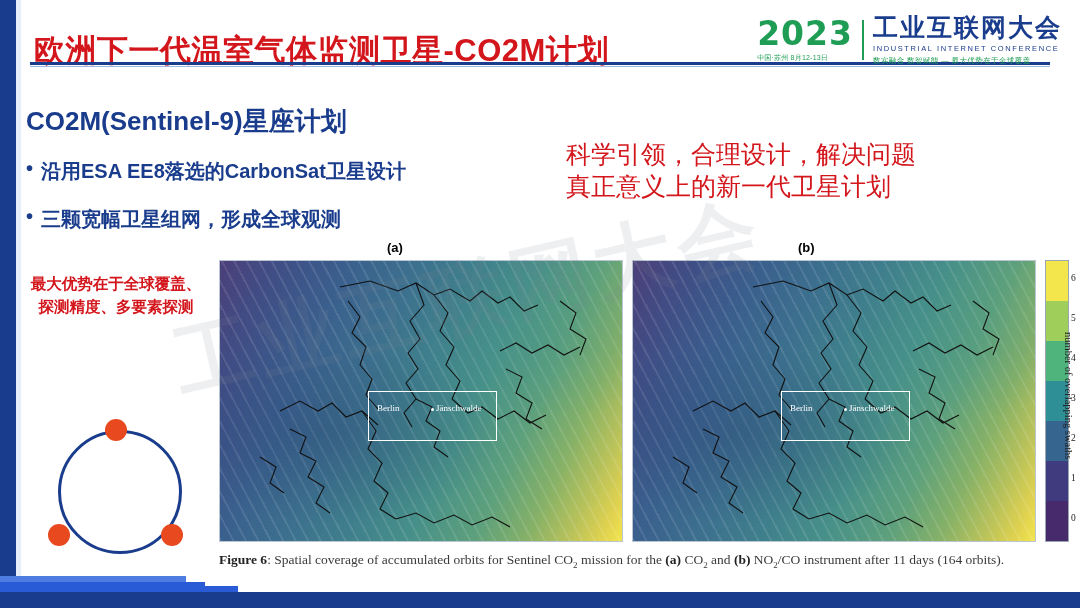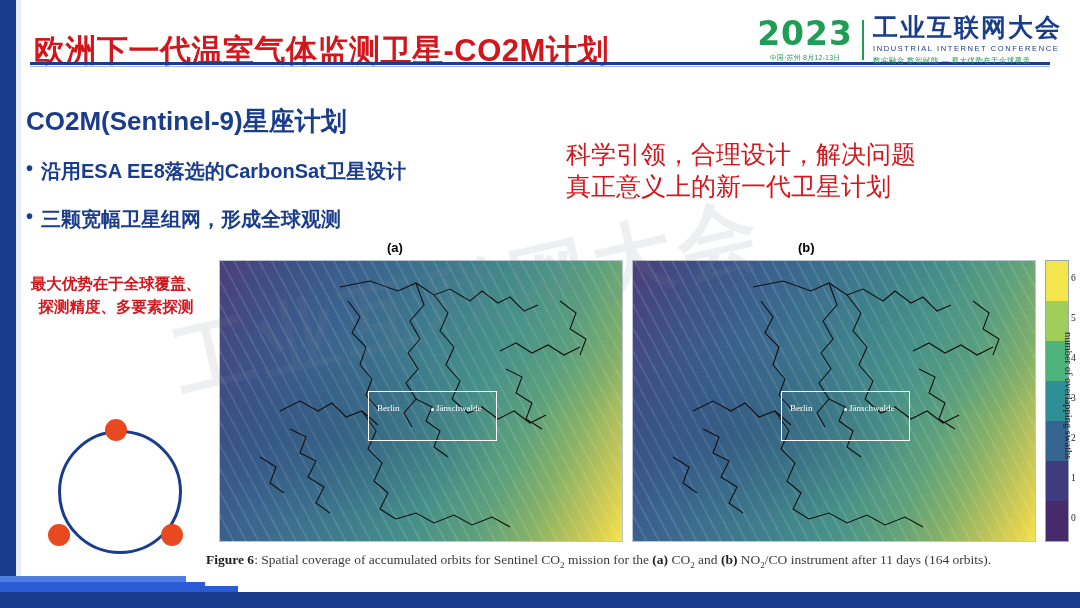--- a/index.html
+++ b/index.html
@@ -100,41 +100,41 @@
     transform:rotate(-13deg);white-space:nowrap;letter-spacing:6px;pointer-events:none;
   }
 
   
   .cbar{position:absolute;left:840px;top:22px;width:22px;height:280px;border:1px solid #9aa7b3;}
   .cseg{position:absolute;left:0;width:100%;}
   .ctick{position:absolute;left:26px;font-size:9.5px;color:#222;font-family:"Liberation Serif",serif;}
   .cbar-title{position:absolute;left:869px;top:94px;font-size:10.5px;color:#222;
     font-family:"Liberation Serif",serif;transform:rotate(90deg);transform-origin:left top;white-space:nowrap;}
 
-  .caption{position:absolute;left:1px;top:312px;width:820px;font-size:13.5px;color:#3a3a3a;
+  .caption{position:absolute;left:14px;top:312px;width:820px;font-size:13.5px;color:#3a3a3a;
     font-family:"Liberation Serif",serif;line-height:1.45;text-align:justify;}
   .caption b{color:#222;}
   .cap-sub{font-size:9px;vertical-align:sub;}
 </style>
 </head>
 <body>
 
 <div id="slide">
 
   <div class="left-bar"></div>
   <div class="bottom-bar"></div>
   <div class="bottom-accent"></div>
   <div class="bottom-accent2"></div>
 
   <div class="title">欧洲下一代温室气体监测卫星-CO2M计划</div>
   <div class="title-rule"></div>
   <div class="title-rule2"></div>
 
   <div class="logo">
-    <div style="display:flex;flex-direction:column;align-items:center;">
+    <div style="display:flex;flex-direction:column;align-items:flex-start;">
       <div class="logo-year">2023</div>
       <div class="logo-year-sub">中国·苏州  8月12-13日</div>
     </div>
     <div class="logo-div"></div>
     <div style="display:flex;flex-direction:column;align-items:flex-start;">
       <div class="logo-main">工业互联网大会</div>
       <div class="logo-en">INDUSTRIAL INTERNET CONFERENCE</div>
       <div class="logo-cn">数实融合  数智赋能 — 最大优势在于全球覆盖</div>
     </div>
   </div>

